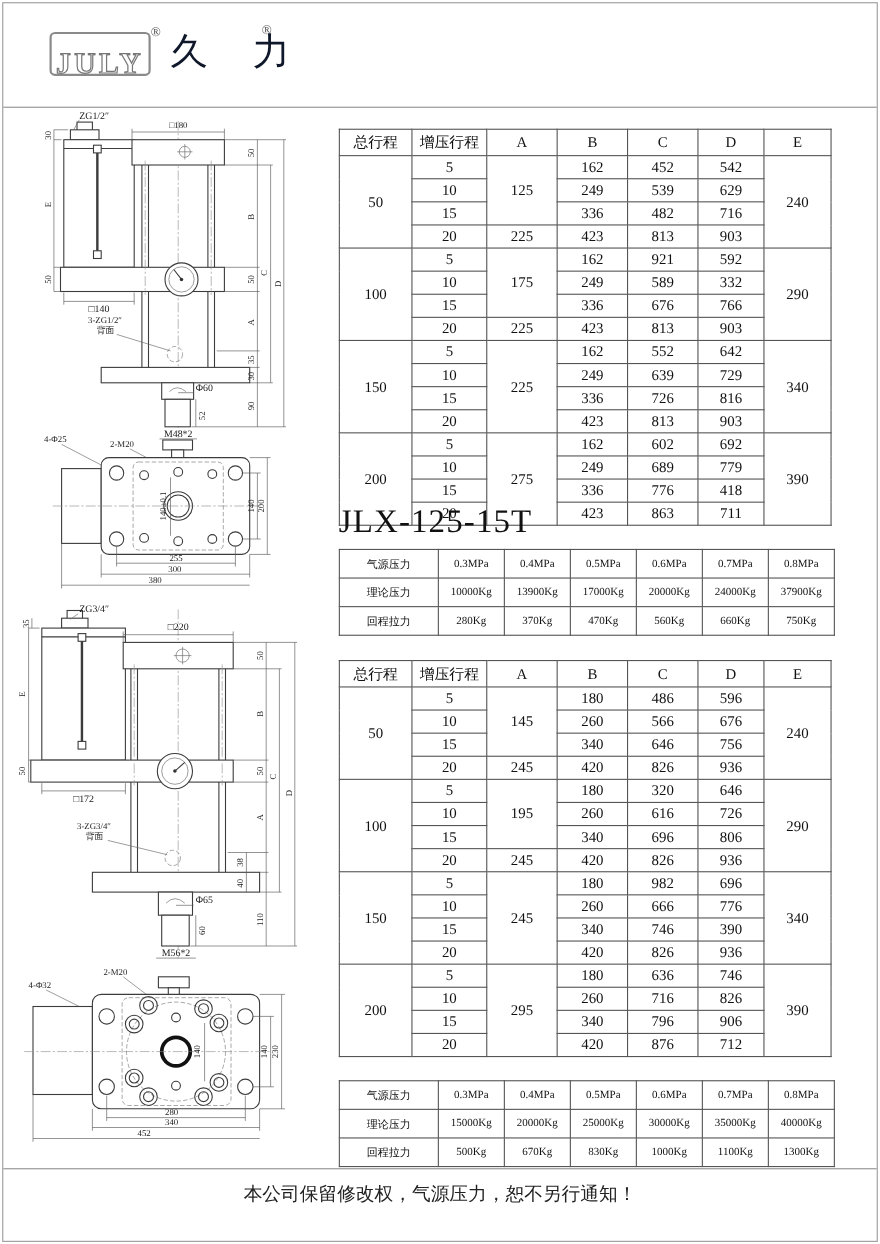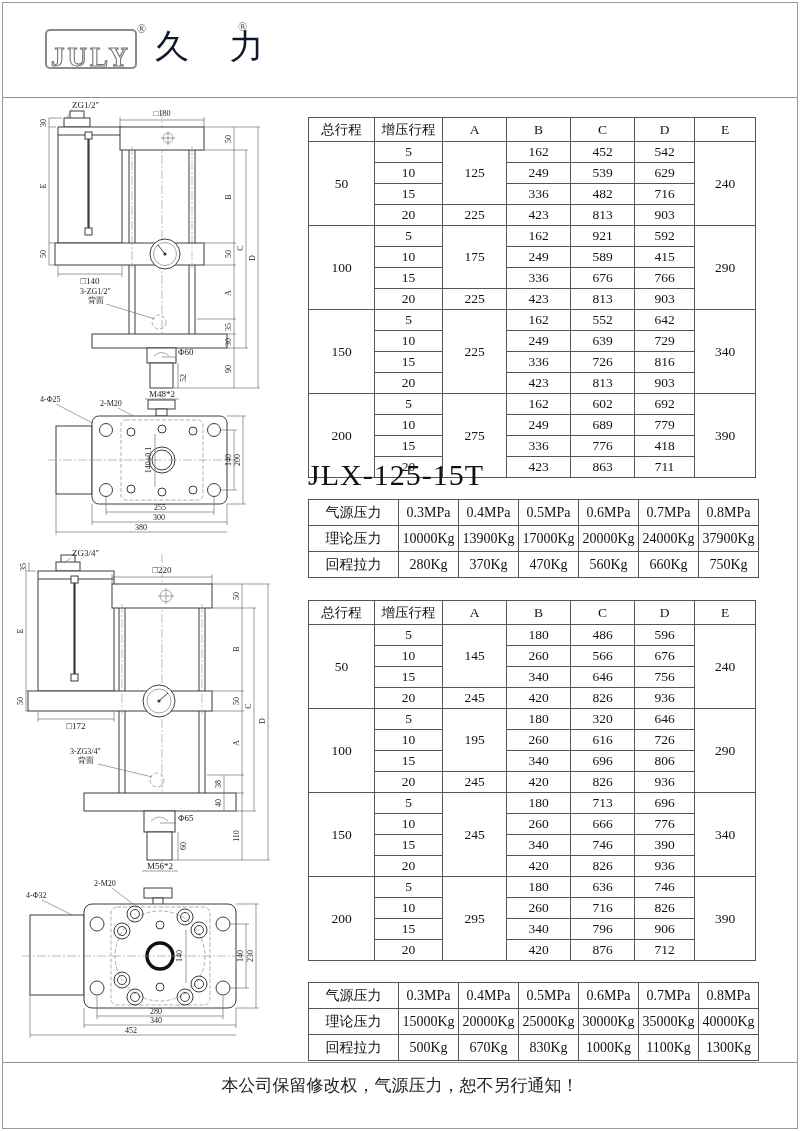--- a/index.html
+++ b/index.html
@@ -14,21 +14,21 @@
   .logo-reg{position:absolute;left:137px;top:22px;font-size:12px;color:#555;}
   .brand{position:absolute;left:155px;top:24px;font-size:34px;letter-spacing:16px;color:#0f172a;}
   .brand-reg{position:absolute;left:238px;top:20px;font-size:12px;color:#555;}
   
   table.spec,table.press{position:absolute;left:308px;border-collapse:collapse;table-layout:fixed;background:#fff;}
   table.spec{width:447px;}
   table.spec td{border:1px solid #555;text-align:center;vertical-align:middle;
                 font-size:13.5px;height:20px;padding:0;line-height:1;}
   table.spec tr.hd td{font-size:13.5px;height:23px;}
   table.press{width:450px;}
-  table.press td{border:1px solid #555;text-align:center;vertical-align:middle;font-size:14px;height:25px;padding:0;}
+  table.press td{border:1px solid #555;text-align:center;vertical-align:middle;font-size:10px;height:25px;padding:0;}
   .model-title{position:absolute;left:308px;width:447px;font-size:30px;letter-spacing:1px;color:#111;}
   
   .footer-text{position:absolute;left:0;top:1074px;width:100%;text-align:center;font-size:17px;color:#222;}
   
   svg text{font-family:"Liberation Serif","DejaVu Serif",serif;fill:#222;}
   .ln{fill:none;stroke:#3c3c3c;stroke-width:1;}
   .lnf{fill:#fff;stroke:#3c3c3c;stroke-width:1;}
   .thin{fill:none;stroke:#6a6a6a;stroke-width:0.6;}
   .cl{fill:none;stroke:#8a8a8a;stroke-width:0.55;stroke-dasharray:9 2 2 2;}
   .dsh{fill:none;stroke:#7a7a7a;stroke-width:0.6;stroke-dasharray:4 2;}
@@ -392,21 +392,21 @@
           <td rowspan="3">175</td>
           <td>162</td>
           <td>921</td>
           <td>592</td>
           <td rowspan="4">290</td>
         </tr>
     <tr>
           <td>10</td>
           <td>249</td>
           <td>589</td>
-          <td>415</td>
+          <td>332</td>
         </tr>
     <tr>
           <td>15</td>
           <td>336</td>
           <td>676</td>
           <td>766</td>
         </tr>
     <tr>
           <td>20</td>
           <td>225</td>
@@ -588,21 +588,21 @@
           <td>245</td>
           <td>420</td>
           <td>826</td>
           <td>936</td>
         </tr>
     <tr>
           <td rowspan="4">150</td>
           <td>5</td>
           <td rowspan="4">245</td>
           <td>180</td>
-          <td>713</td>
+          <td>982</td>
           <td>696</td>
           <td rowspan="4">340</td>
         </tr>
     <tr>
           <td>10</td>
           <td>260</td>
           <td>666</td>
           <td>776</td>
         </tr>
     <tr>

